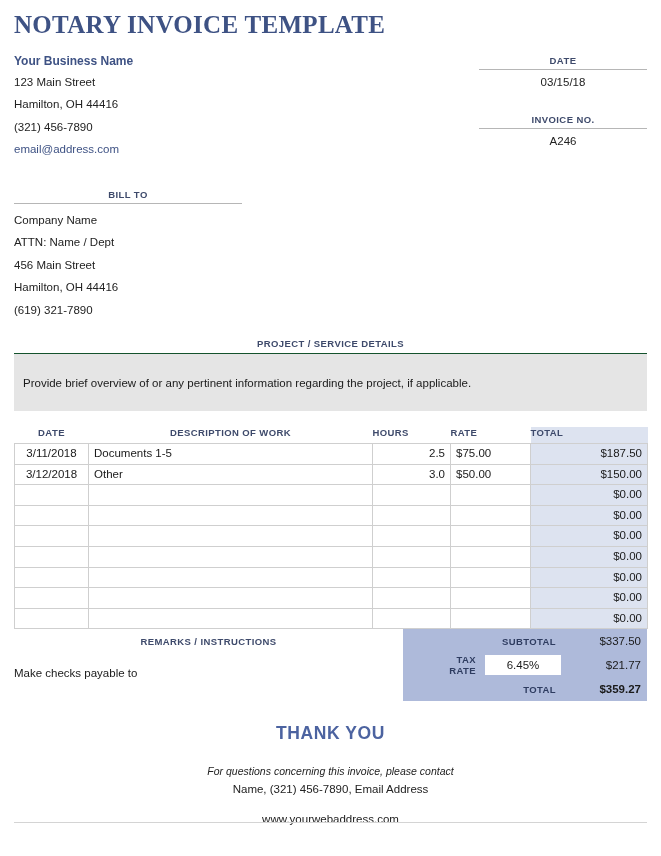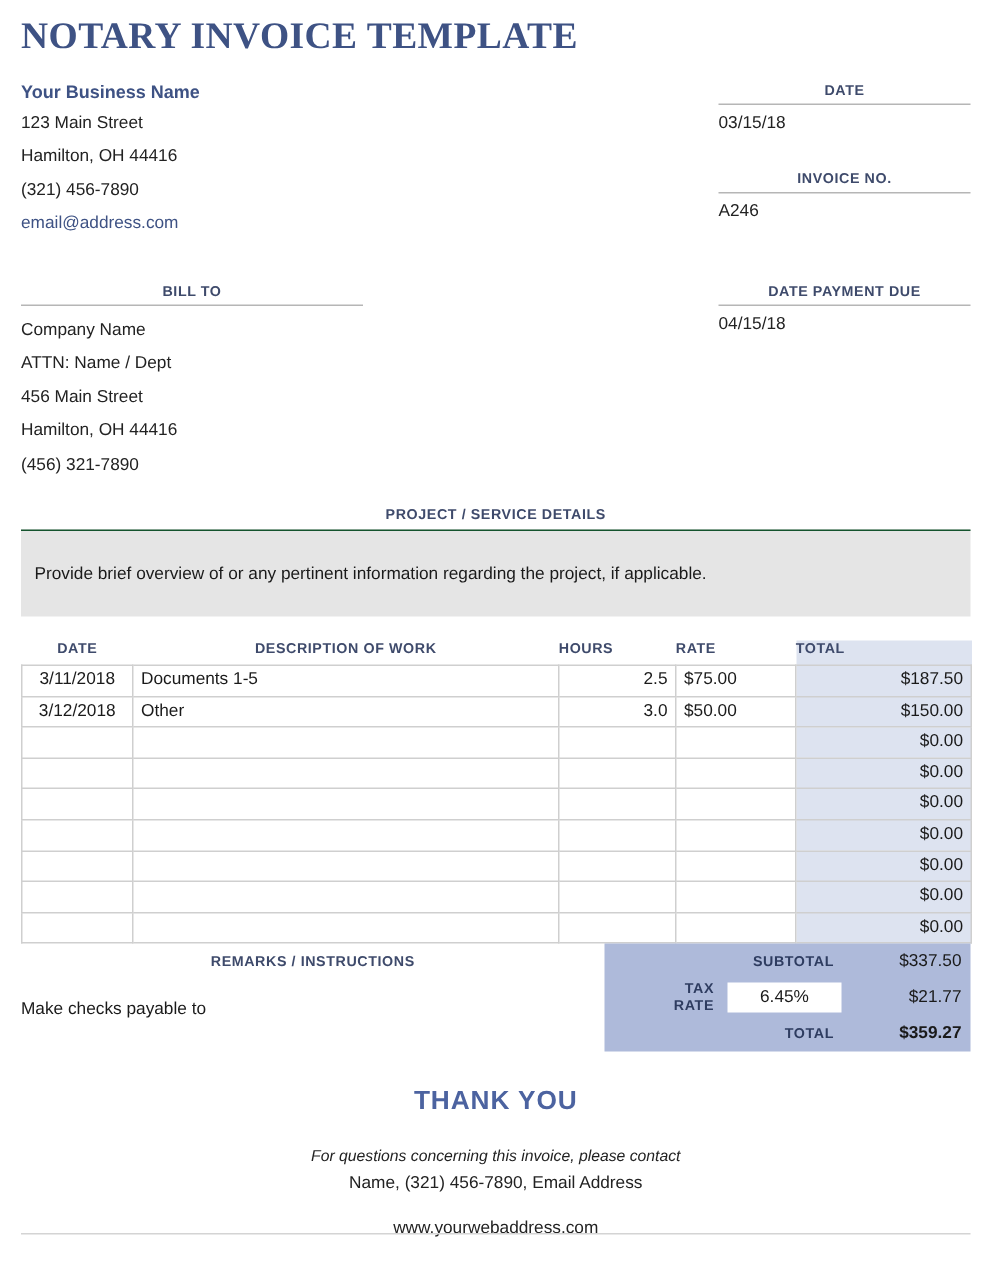--- a/index.html
+++ b/index.html
@@ -66,20 +66,21 @@
     font-size: 9.5px;
     font-weight: bold;
     color: #3e4a6b;
     text-align: center;
     letter-spacing: 0.4px;
     padding-bottom: 3px;
     border-bottom: 1px solid #b6b6b6;
   }
   .meta-value {
     font-size: 11.5px;
+    text-align: center;
     color: #222;
     padding-top: 6px;
   }
   .meta-gap { height: 19px; }
 
   
   .billto-wrap {
     margin-top: 22px;
     display: flex;
     justify-content: space-between;
@@ -297,27 +298,23 @@
   </div>
 
   <div class="billto-wrap">
 
     <div class="billto">
       <div class="billto-label">BILL TO</div>
       <div class="billto-line">Company Name</div>
       <div class="billto-line">ATTN: Name / Dept</div>
       <div class="billto-line">456 Main Street</div>
       <div class="billto-line">Hamilton, OH 44416</div>
-      <div class="billto-line">(456) 321-7890</div>
+      <div class="billto-line">(619) 321-7890</div>
     </div>
 
-    <div class="duedate">
-      <div class="meta-label">DATE PAYMENT DUE</div>
-      <div class="meta-value">04/15/18</div>
-    </div>
   </div>
 
   <div class="project-label">PROJECT / SERVICE DETAILS</div>
   <div class="project-box">
     <div class="project-text">Provide brief overview of or any pertinent information regarding the project, if applicable.</div>
   </div>
 
   <table class="work-table">
     <thead>
       <tr>

